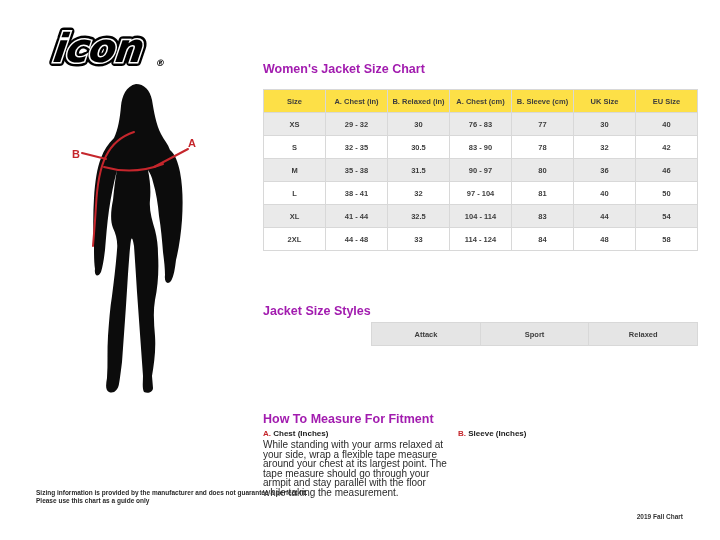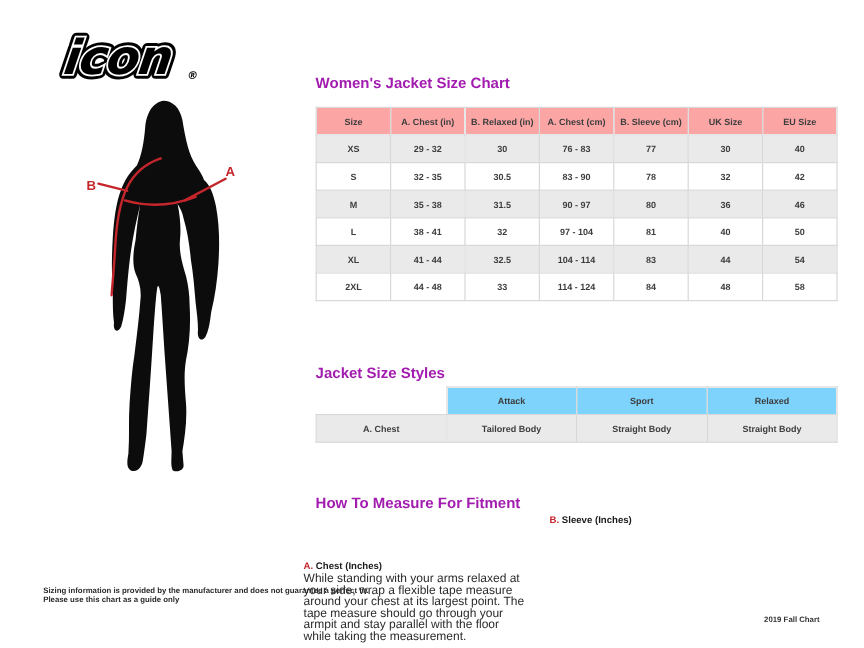--- a/index.html
+++ b/index.html
@@ -9,29 +9,29 @@
   .figure{position:absolute;left:40px;top:70px;}
   .section-title{position:absolute;margin:0;font-size:12.5px;font-weight:bold;color:#a21caf;letter-spacing:0;}
   #size-title{left:263px;top:62px;}
   #styles-title{left:263px;top:304px;}
   #measure-title{left:263px;top:412px;}
   table{border-collapse:collapse;table-layout:fixed;position:absolute;width:435px;}
   #size-table{left:263px;top:89px;}
   #styles-table{left:263px;top:322px;}
   th,td{border:1px solid #d8d8d8;height:22px;text-align:center;vertical-align:middle;
         font-size:7.5px;font-weight:bold;color:#3d3d3d;padding:0;white-space:nowrap;overflow:hidden;}
-  #size-table thead th{background:#fca5a5;}
+  #size-table thead th{background:#fde047;}
   #size-table tbody tr:nth-child(odd) td{background:#eaeaea;}
   #size-table tbody tr:nth-child(even) td{background:#ffffff;}
-  #styles-table thead th{background:#7dd3fc;}
+  #styles-table thead th{background:#e5e5e5;}
   #styles-table thead th:first-child{border:none;background:transparent;}
   #styles-table tbody tr:nth-child(odd) td{background:#eaeaea;}
   #styles-table tbody tr:nth-child(even) td{background:#ffffff;}
   .measure-col{position:absolute;top:429px;}
-  #measure-a{left:253px;width:187px;margin-top:38px;}
+  #measure-a{left:263px;width:187px;}
   #measure-b{left:458px;width:240px;}
   .m-head{font-size:8px;font-weight:bold;color:#1b1b1b;margin-bottom:2px;}
   .m-head .red{color:#c5262c;}
   .measure-col p{margin:0;font-size:10px;line-height:9.5px;color:#2b2b2b;}
   #disclaimer{position:absolute;left:36px;top:489px;font-size:6.5px;line-height:8px;
               font-weight:bold;color:#2a2a2a;}
   #version{position:absolute;right:37px;top:513px;font-size:6.5px;color:#333;font-weight:bold;}
 </style>
 </head>
 <body>
@@ -186,26 +186,20 @@
   <table id="styles-table">
     <thead>
         <tr>
           <th></th>
           <th>Attack</th>
           <th>Sport</th>
           <th>Relaxed</th>
         </tr>
       </thead>
     <tbody>
-        <tr>
-          <td>A. Chest</td>
-          <td>Tailored Body</td>
-          <td>Straight Body</td>
-          <td>Straight Body</td>
-        </tr>
       </tbody>
   </table>
 
   <h2 class="section-title" id="measure-title">How To Measure For Fitment</h2>
 
   <div class="measure-col" id="measure-a">
     <div class="m-head">
       <span class="red">A.</span><span> Chest (Inches)</span>
     </div>
     <p>While standing with your arms relaxed at your side, wrap a flexible tape measure around your chest at its largest point. The tape measure should go through your armpit and stay parallel with the floor while taking the measurement.</p>

